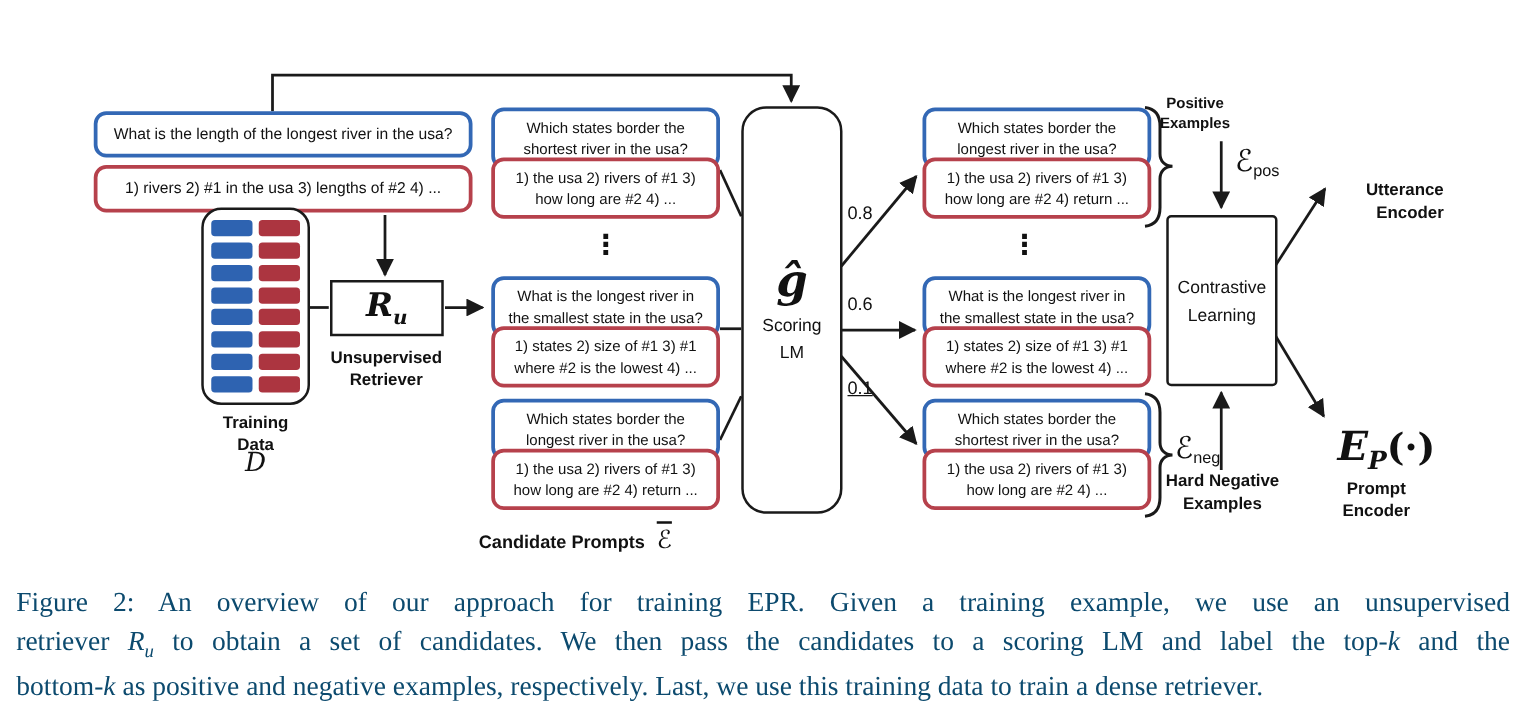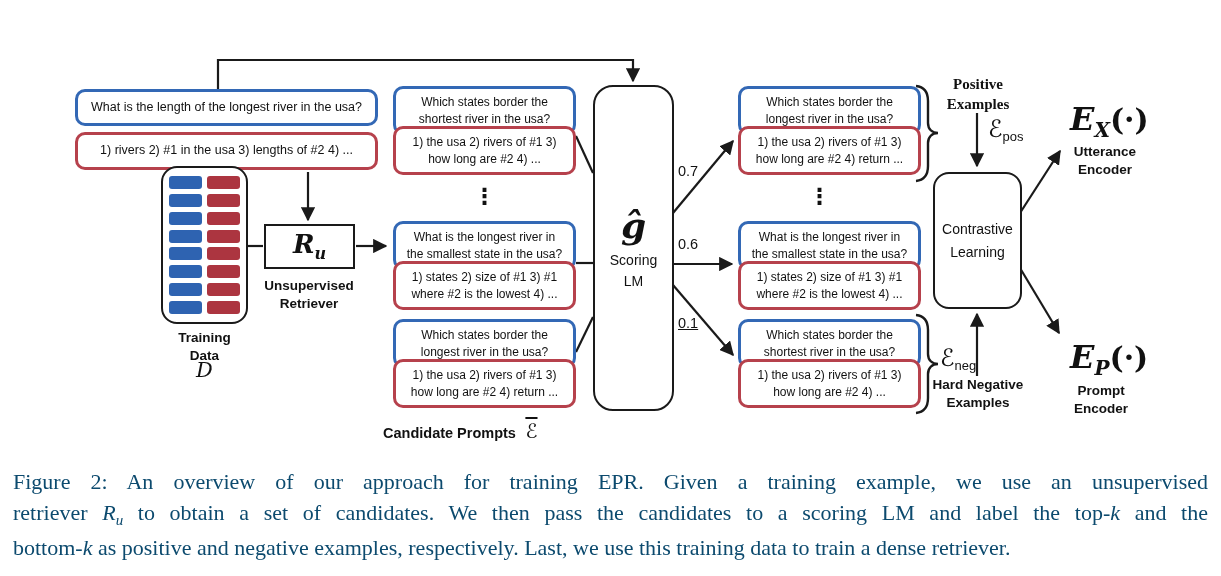--- a/index.html
+++ b/index.html
@@ -150,23 +150,23 @@
     <div class="abs" style="left:383px;top:419px;width:205px;z-index:2;">
       <span style="font-weight:700;font-size:14.5px;">Candidate Prompts</span>
       <span class="script overbar" style="font-size:20px;margin-left:5px;">ℰ</span>
     </div>
 
     <div class="blackbox" style="left:593px;top:85px;width:81px;height:326px;border-radius:20px;flex-direction:column;">
       <div class="serifmath" style="font-size:36px;font-weight:700;margin-bottom:4px;">ĝ</div>
       <div style="font-size:14px;text-align:center;white-space:pre-line;line-height:1.5;">Scoring
 LM</div>
     </div>
-    <div class="score" style="left:678px;top:163px;">0.7</div>
+    <div class="score" style="left:678px;top:163px;">0.8</div>
     <div class="score" style="left:678px;top:236px;">0.6</div>
-    <div class="score" style="left:678px;top:315px;text-decoration:underline;">0.1</div>
+    <div class="score" style="left:678px;top:303px;text-decoration:underline;">0.1</div>
 
     <div class="pair" style="left:738px;top:86px;width:183px;">
       <div class="qbox">Which states border the
 longest river in the usa?</div>
       <div class="abox">1) the usa 2) rivers of #1 3)
 how long are #2 4) return ...</div>
     </div>
     <div class="dots" style="left:728px;top:186px;width:183px;">⋮</div>
     <div class="pair" style="left:738px;top:221px;width:183px;">
       <div class="qbox">What is the longest river in
@@ -174,40 +174,37 @@
       <div class="abox">1) states 2) size of #1 3) #1
 where #2 is the lowest 4) ...</div>
     </div>
     <div class="pair" style="left:738px;top:319px;width:183px;">
       <div class="qbox">Which states border the
 shortest river in the usa?</div>
       <div class="abox">1) the usa 2) rivers of #1 3)
 how long are #2 4) ...</div>
     </div>
 
-    <div class="lbl" style="left:926px;top:75px;width:104px;font-size:15px;font-family:Liberation Serif, serif;">Positive
+    <div class="lbl" style="left:904px;top:75px;width:104px;font-size:12px;">Positive
 Examples</div>
     <div class="abs" style="left:988px;top:115px;z-index:2;">
       <span class="script" style="font-size:24px;">ℰ</span><sub style="font-size:13px;">pos</sub>
     </div>
     <div class="abs" style="left:940px;top:344px;z-index:2;">
       <span class="script" style="font-size:24px;">ℰ</span><sub style="font-size:13px;">neg</sub>
     </div>
     <div class="lbl" style="left:913px;top:376px;width:130px;font-size:13.5px;">Hard Negative
 Examples</div>
 
-    <div class="blackbox" style="left:933px;top:172px;width:89px;height:137px;border-radius:16px;">
+    <div class="blackbox" style="left:933px;top:172px;width:89px;height:137px;border-radius:4px;">
       <div style="font-size:14px;text-align:center;white-space:pre-line;line-height:1.6;">Contrastive
 Learning</div>
     </div>
 
-    <div class="abs bigmath" style="left:1070px;top:100px;font-size:32px;z-index:2;">
-      <i>E</i><sub style="font-size:20px;font-style:italic;">X</sub><span style="font-size:30px;">(·)</span>
-    </div>
-    <div class="lbl" style="left:1055px;top:143px;width:100px;font-size:13.5px;">Utterance
+    <div class="lbl" style="left:1055px;top:143px;width:100px;font-size:13.5px;text-align:right;">Utterance
 Encoder</div>
 
     <div class="abs bigmath" style="left:1070px;top:338px;font-size:32px;z-index:2;">
       <i>E</i><sub style="font-size:20px;font-style:italic;">P</sub><span style="font-size:30px;">(·)</span>
     </div>
     <div class="lbl" style="left:1051px;top:382px;width:100px;font-size:13.5px;">Prompt
 Encoder</div>
   </div>
 
   <div class="caption">

